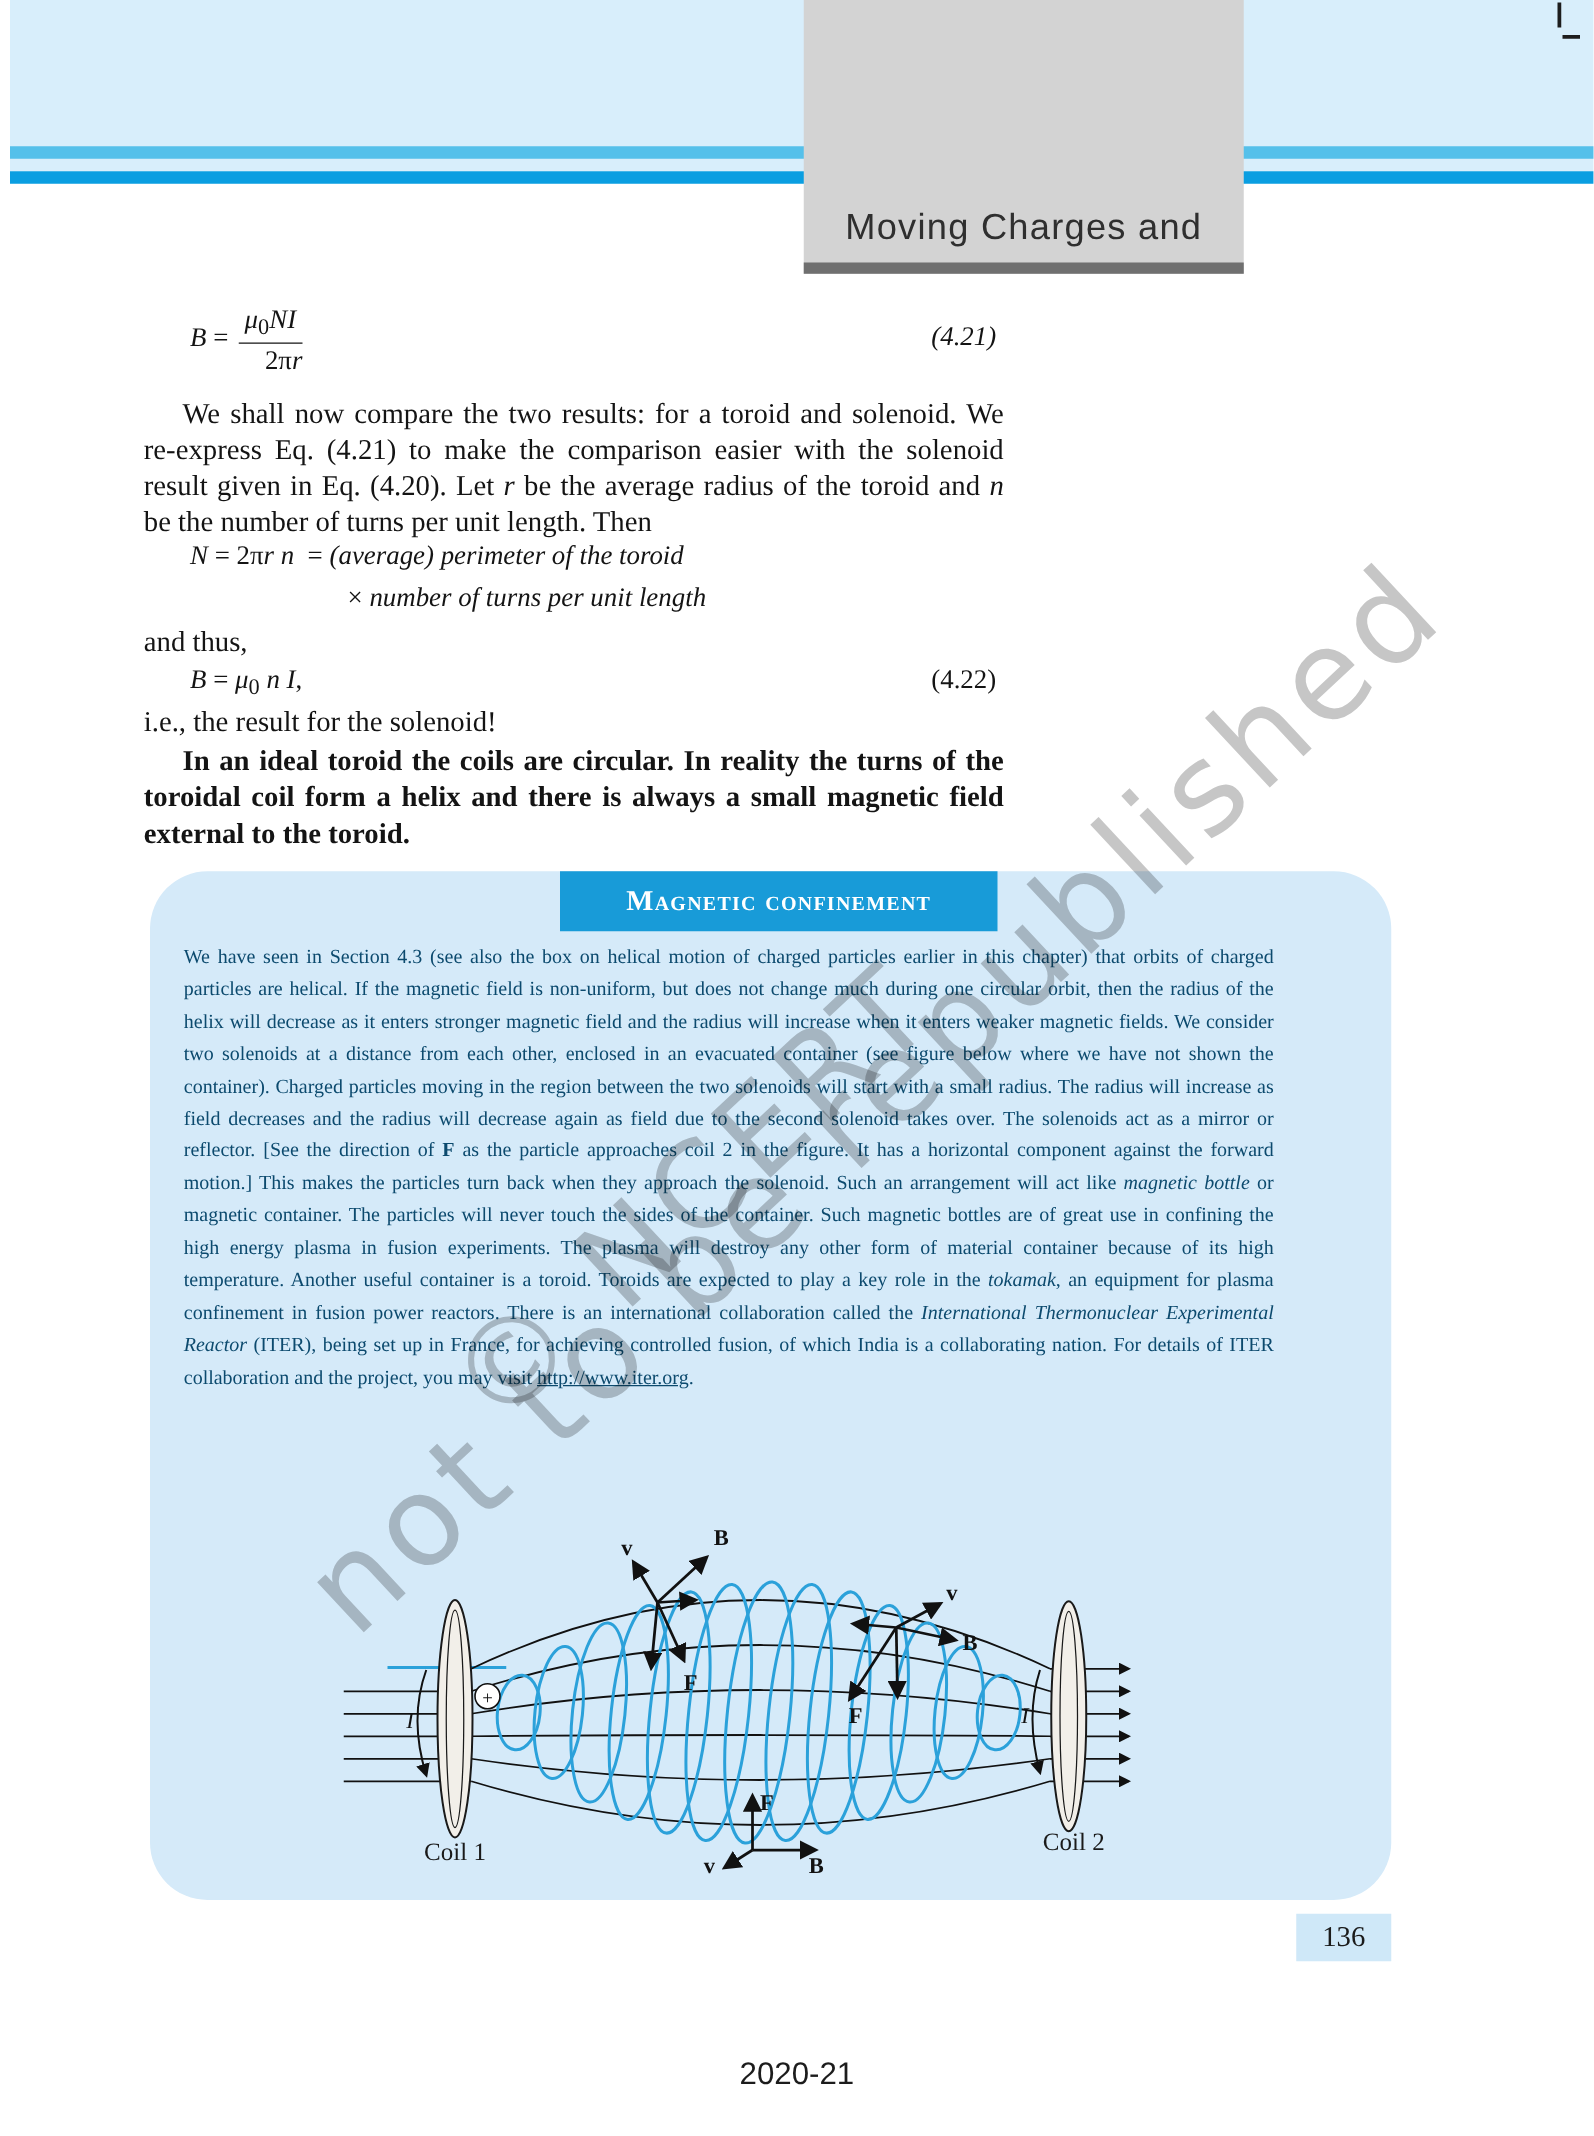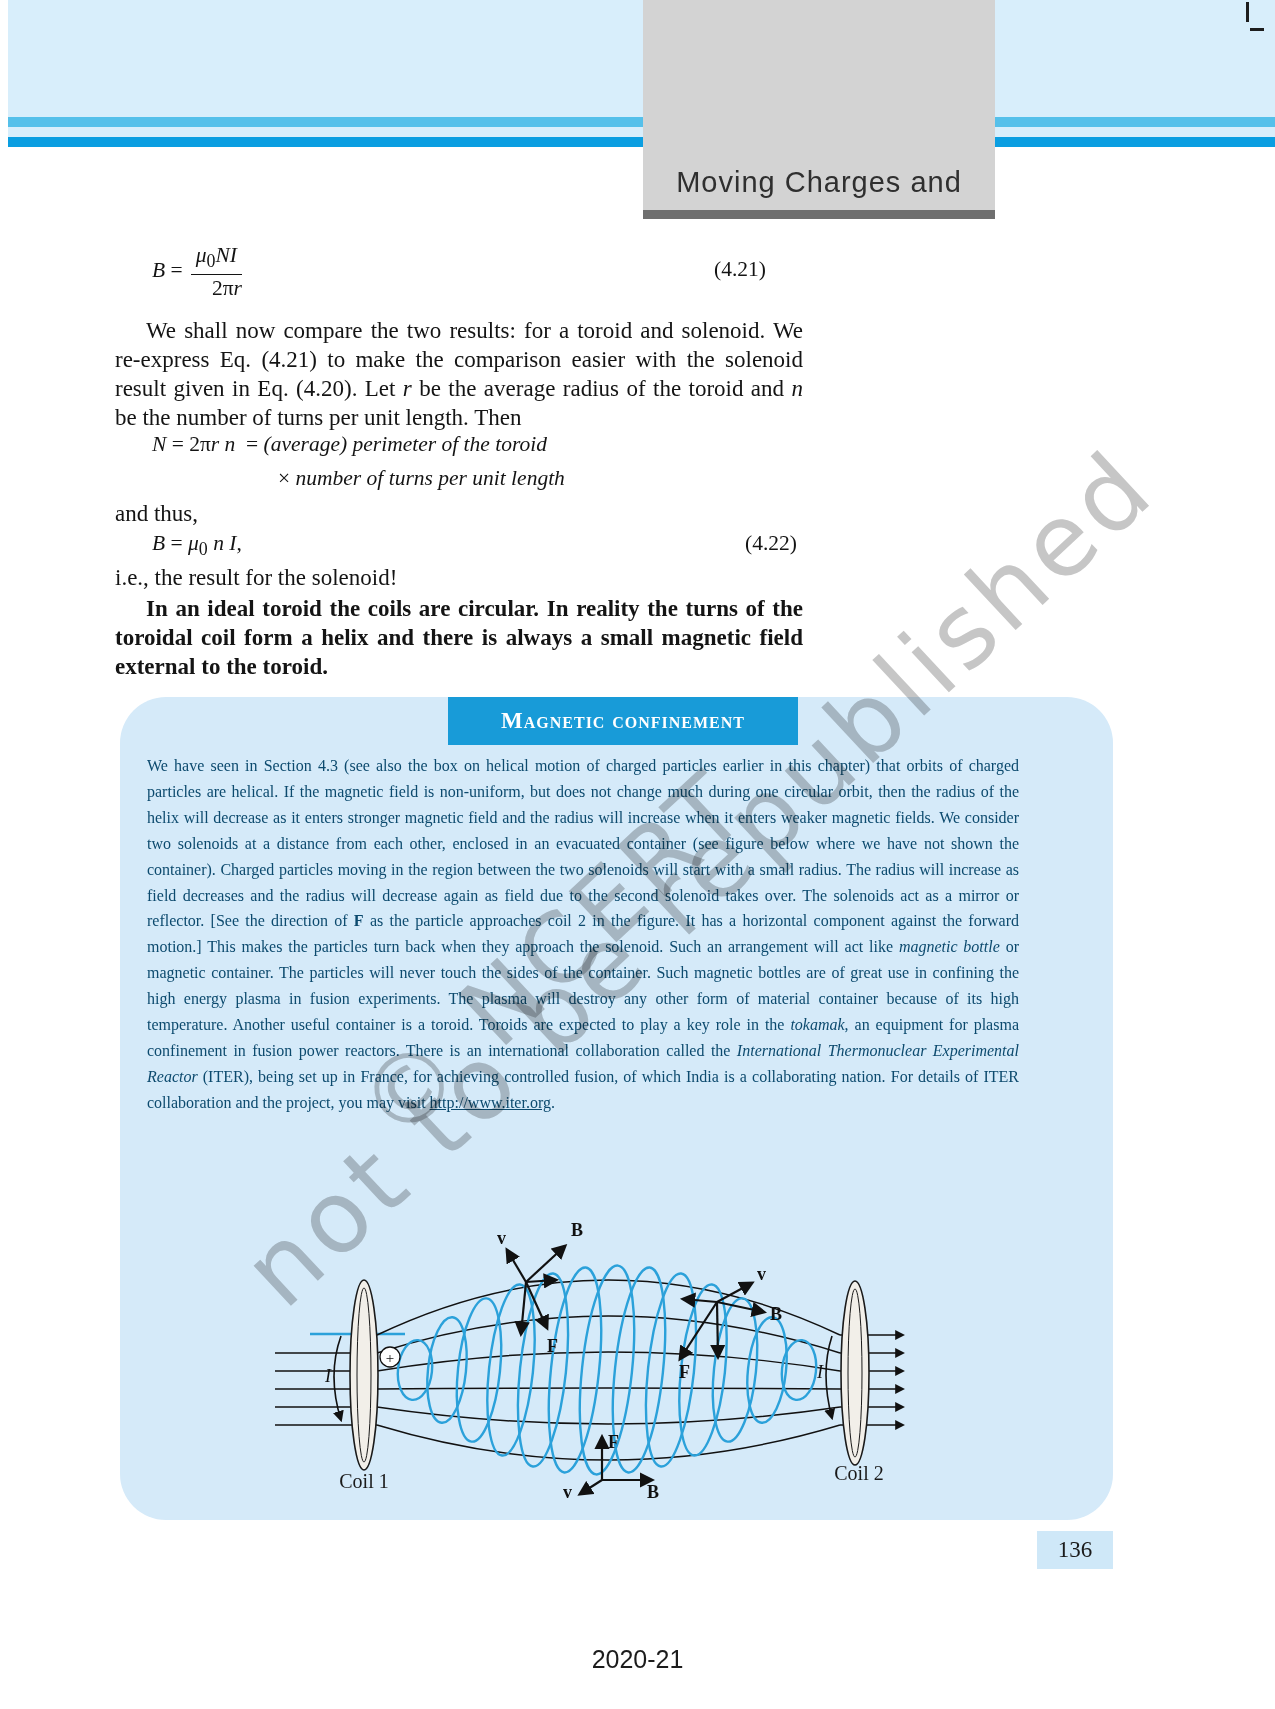--- a/index.html
+++ b/index.html
@@ -73,21 +73,21 @@
       <div>Moving Charges and</div>
     </div>
   </div>
 
   <div class="abs cropmark" style="left:1246px;top:2px;width:3px;height:20px;"></div>
   <div class="abs cropmark" style="left:1250px;top:28px;width:14px;height:3px;"></div>
 
   <div class="abs eqline z2" style="left:152px;top:243px;">
     <span><i>B</i> =</span><span class="frac"><span class="num"><i>μ</i><sub>0</sub><i>NI</i></span><span class="den">2π<i>r</i></span></span>
   </div>
-  <div class="abs eqno z2" style="left:714px;top:257px;">(4.21)</div>
+  <div class="abs eqno z2" style="left:745px;top:257px;font-style:italic;">(4.21)</div>
 
   <div class="abs bodytext indent z2" style="left:115px;top:316px;width:688px;">We shall now compare the two results: for a toroid and solenoid. We re-express Eq. (4.21) to make the comparison easier with the solenoid result given in Eq. (4.20). Let <i>r</i> be the average radius of the toroid and <i>n</i> be the number of turns per unit length. Then</div>
 
   <div class="abs eqline z2" style="left:152px;top:432px;"><i>N</i> = 2π<i>r n</i>&nbsp; = <i>(average) perimeter of the toroid</i></div>
   <div class="abs eqline z2" style="left:278px;top:466px;">× <i>number of turns per unit length</i></div>
   <div class="abs bodytext z2" style="left:115px;top:499px;">and thus,</div>
 
   <div class="abs eqline z2" style="left:152px;top:531px;"><i>B</i> = <i>μ</i><sub>0</sub> <i>n I</i>,</div>
   <div class="abs eqno z2" style="left:745px;top:531px;">(4.22)</div>
 

